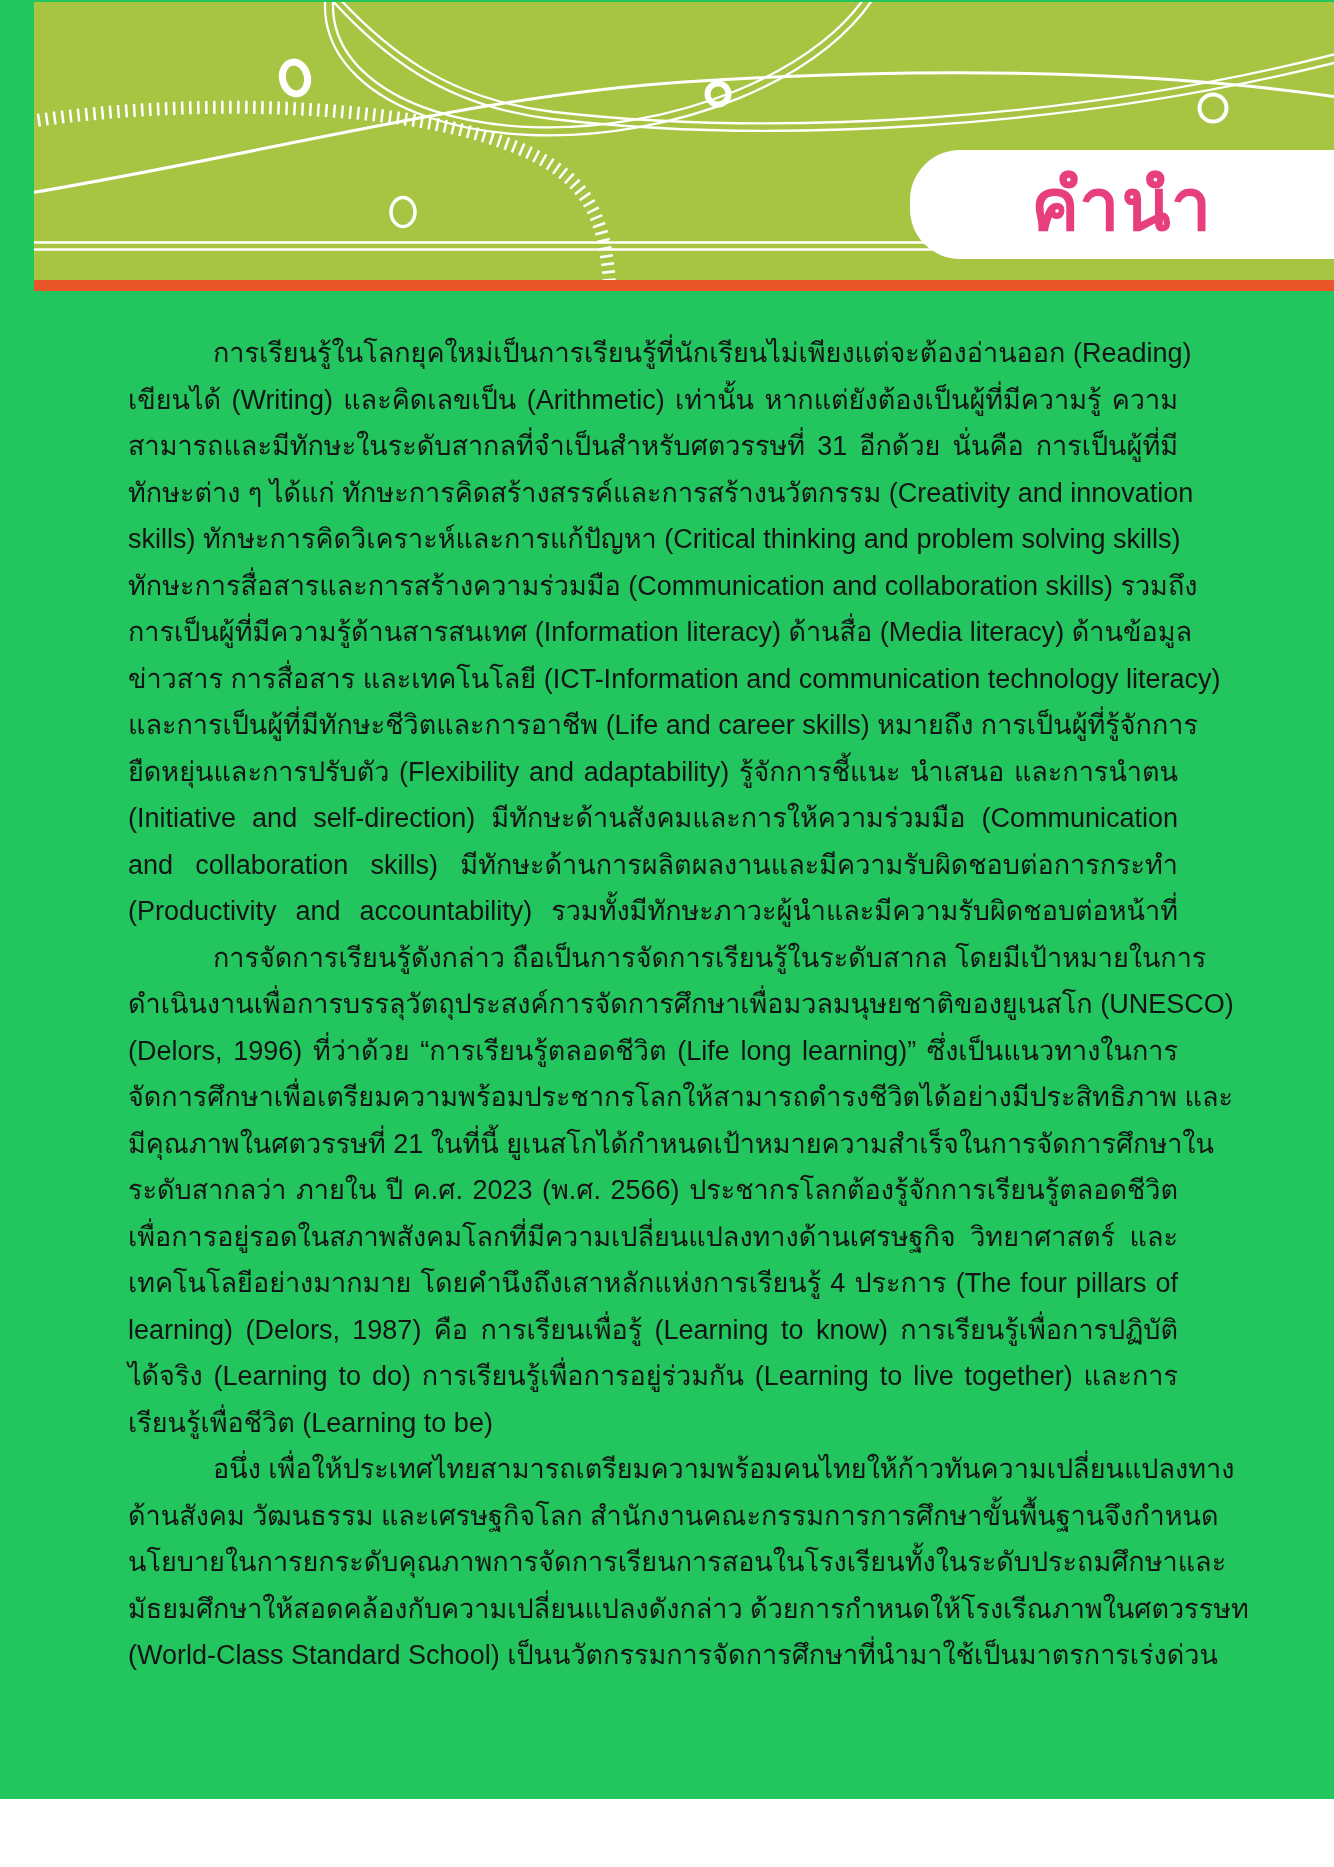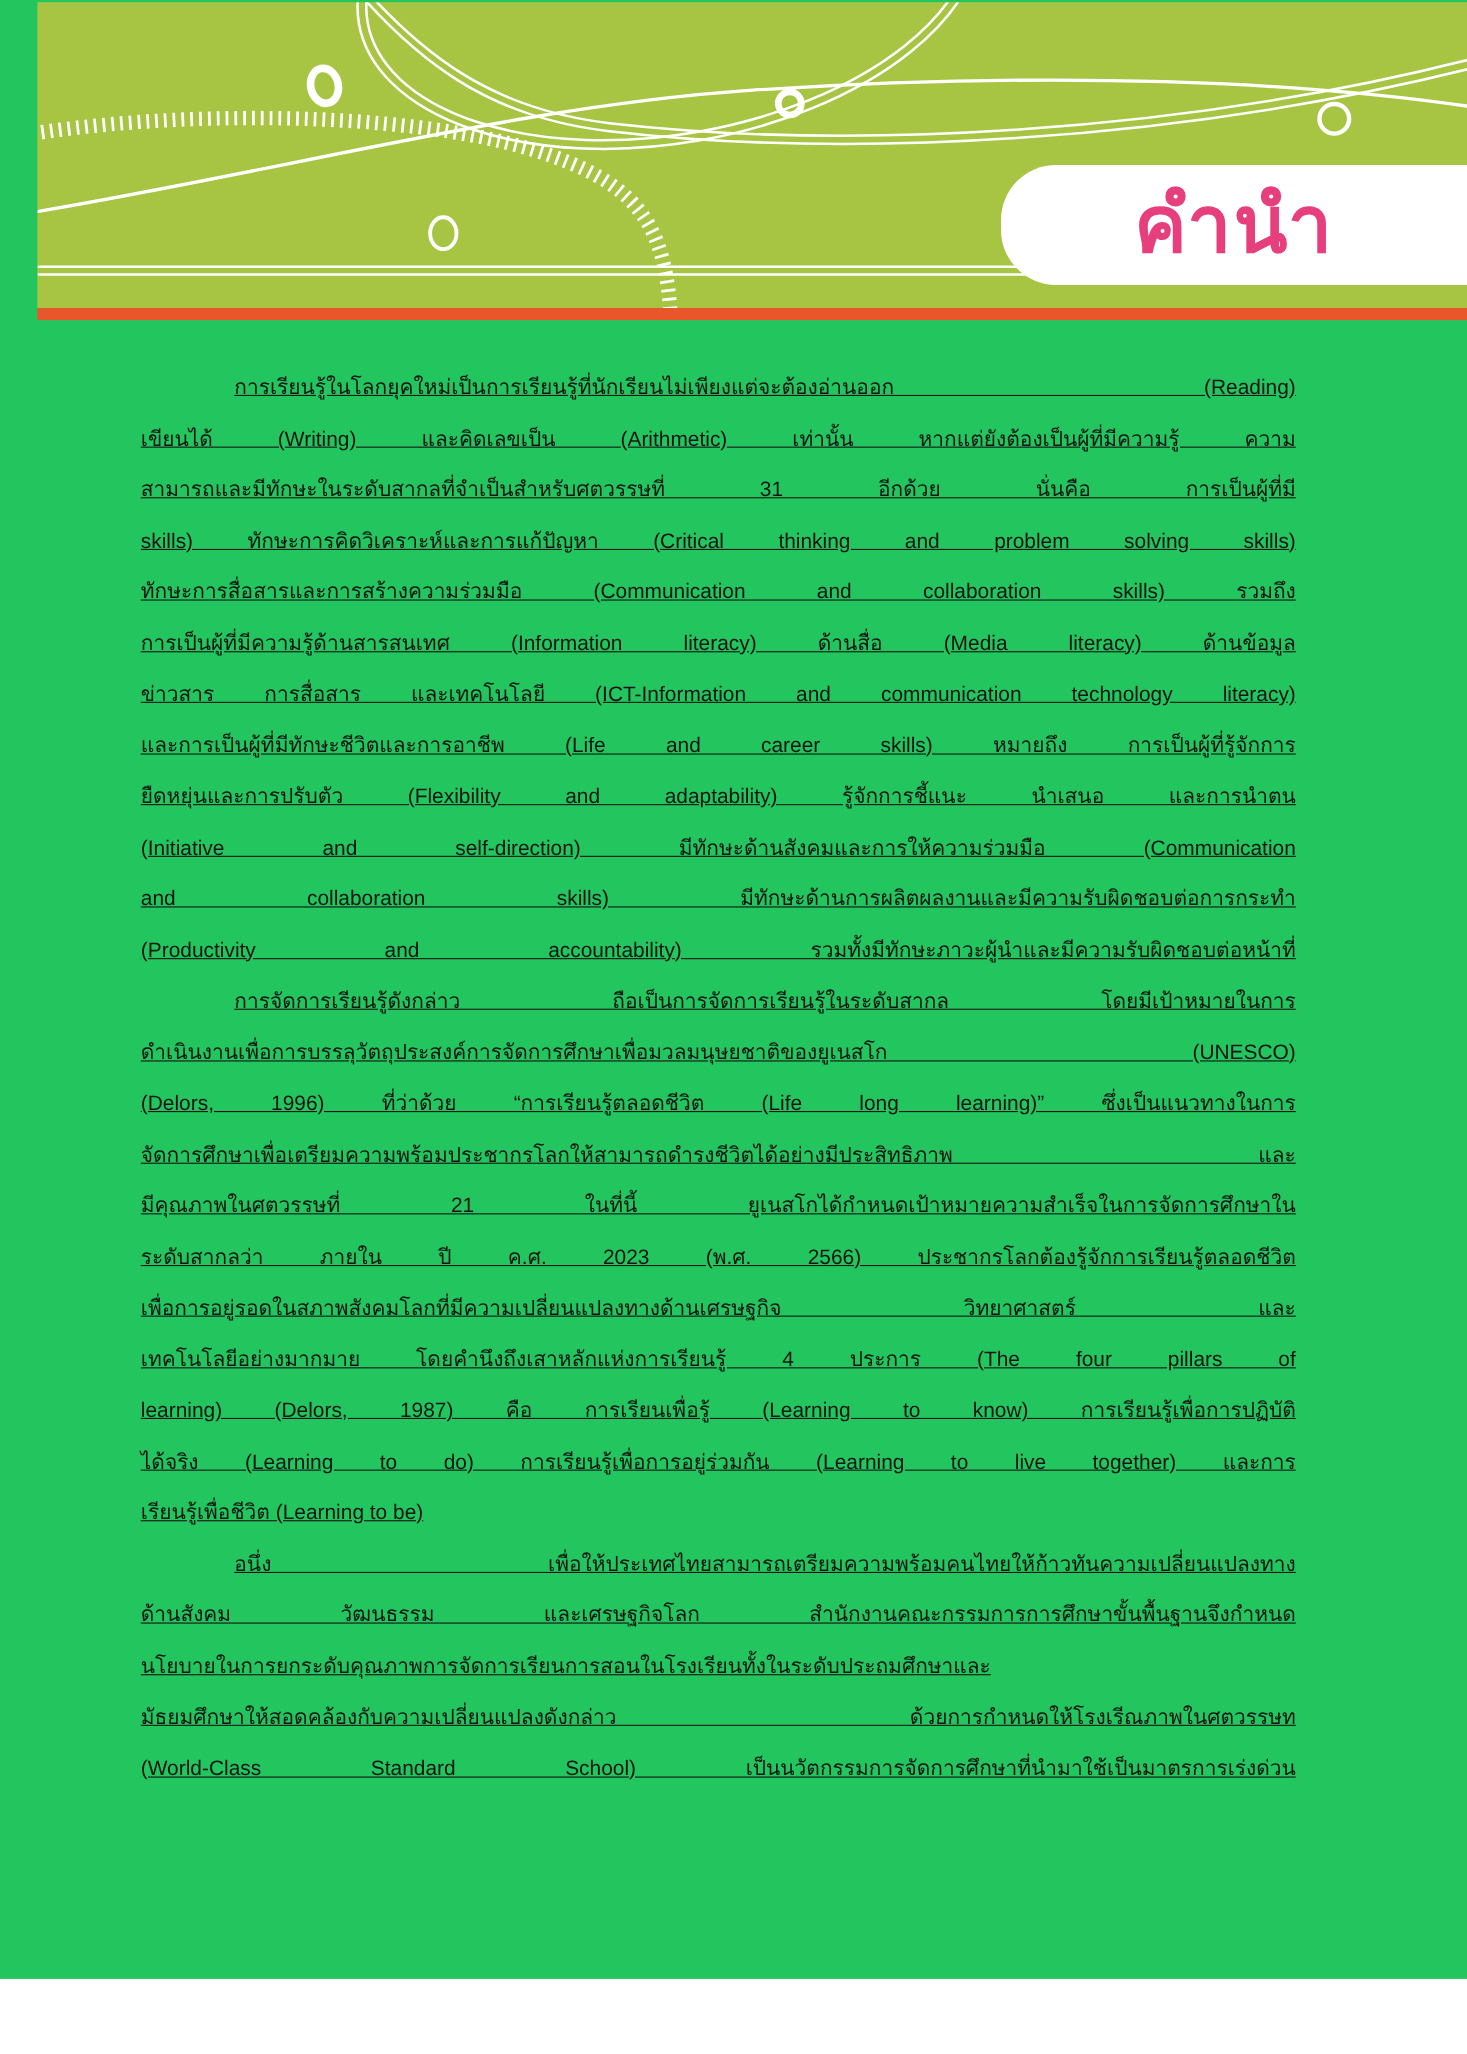--- a/index.html
+++ b/index.html
@@ -31,24 +31,23 @@
     margin:0;
     font-size:72px;
     line-height:1;
     font-weight:bold;
     color:#e73f7e;
     letter-spacing:2px;
   }
   
   .content{
     position:absolute;left:128px;top:330px;width:1050px;
-    font-size:19px;
+    font-size:27px;
     line-height:46.5px;
     color:#151515;
-    text-decoration:underline;
   }
   .para{margin:0;}
   .line{
     text-align:justify;
     text-align-last:justify;
     white-space:nowrap;
   }
   .line.first{text-indent:85px;}
   .line.end{text-align-last:left;}
 </style>
@@ -90,20 +89,21 @@
     </div>
   </div>
 
   <div class="orange-rule"></div>
 
   <div class="content" id="content">
       <div class="para">
         <div class="line first">การเรียนรู้ในโลกยุคใหม่เป็นการเรียนรู้ที่นักเรียนไม่เพียงแต่จะต้องอ่านออก (Reading)</div>
         <div class="line">เขียนได้ (Writing) และคิดเลขเป็น (Arithmetic) เท่านั้น หากแต่ยังต้องเป็นผู้ที่มีความรู้ ความ</div>
         <div class="line">สามารถและมีทักษะในระดับสากลที่จำเป็นสำหรับศตวรรษที่ 31 อีกด้วย นั่นคือ การเป็นผู้ที่มี</div>
+        <div class="line">ทักษะต่าง ๆ ได้แก่ ทักษะการคิดสร้างสรรค์และการสร้างนวัตกรรม (Creativity and innovation</div>
         <div class="line">skills) ทักษะการคิดวิเคราะห์และการแก้ปัญหา (Critical thinking and problem solving skills)</div>
         <div class="line">ทักษะการสื่อสารและการสร้างความร่วมมือ (Communication and collaboration skills) รวมถึง</div>
         <div class="line">การเป็นผู้ที่มีความรู้ด้านสารสนเทศ (Information literacy) ด้านสื่อ (Media literacy) ด้านข้อมูล</div>
         <div class="line">ข่าวสาร การสื่อสาร และเทคโนโลยี (ICT-Information and communication technology literacy)</div>
         <div class="line">และการเป็นผู้ที่มีทักษะชีวิตและการอาชีพ (Life and career skills) หมายถึง การเป็นผู้ที่รู้จักการ</div>
         <div class="line">ยืดหยุ่นและการปรับตัว (Flexibility and adaptability) รู้จักการชี้แนะ นำเสนอ และการนำตน</div>
         <div class="line">(Initiative and self-direction) มีทักษะด้านสังคมและการให้ความร่วมมือ (Communication</div>
         <div class="line">and collaboration skills) มีทักษะด้านการผลิตผลงานและมีความรับผิดชอบต่อการกระทำ</div>
         <div class="line">(Productivity and accountability) รวมทั้งมีทักษะภาวะผู้นำและมีความรับผิดชอบต่อหน้าที่</div>
       </div>

